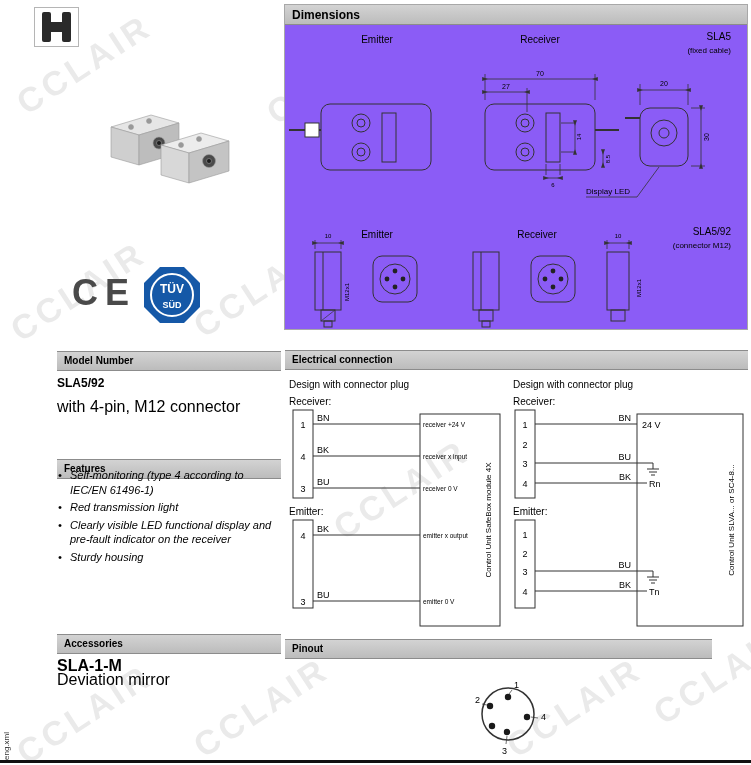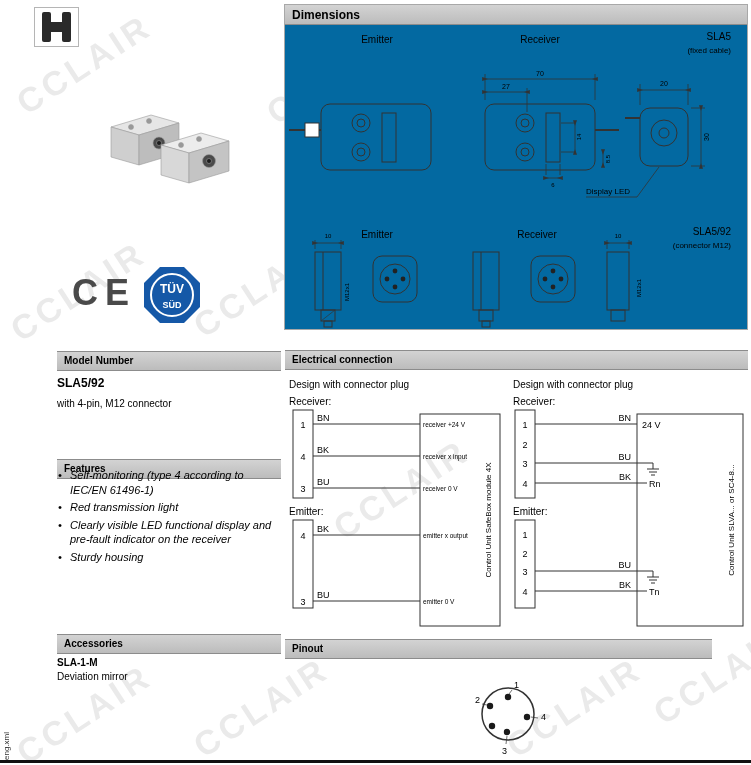--- a/index.html
+++ b/index.html
@@ -5,31 +5,31 @@
   html,body { margin:0; padding:0; background:#fff; }
   .page { position:relative; width:751px; height:765px; background:#fff; overflow:hidden;
           font-family:"Liberation Sans", sans-serif; color:#000; }
 
   
   .bar { position:absolute; box-sizing:border-box; height:20px;
          background:linear-gradient(180deg,#d3d3d3,#bcbcbc);
          border-top:1px solid #8c8c8c; border-bottom:1px solid #8c8c8c;
          font-size:10px; font-weight:bold; padding:3px 7px; }
 
-  .txt { position:absolute; font-size:10px; }
+  .txt { position:absolute; font-size:16px; }
   .bold { font-weight:bold; }
 
   .features { position:absolute; font-size:11px; }
   .feat { position:relative; padding-left:13px; margin-bottom:3px; line-height:14.5px; }
   .feat::before { content:"•"; position:absolute; left:1px; }
 
   .ce { position:absolute; font-size:36px; font-weight:bold; letter-spacing:7px; color:#4a4a4a; }
 
   .dims-box { position:absolute; left:284px; top:4px; width:464px; height:326px;
-              border:1px solid #a8a8a8; box-sizing:border-box; background:#0369a1; }
+              border:1px solid #a8a8a8; box-sizing:border-box; background:#8b5cf6; }
   .bar-in { position:absolute; left:0; top:0; width:100%; height:20px; box-sizing:border-box;
             background:linear-gradient(180deg,#d3d3d3,#bcbcbc);
             border-bottom:1px solid #8c8c8c; font-size:12px; font-weight:bold; padding:3px 7px; }
   .dims-svg { position:absolute; left:0; top:21px; }
 
   .abs { position:absolute; }
 
   svg text { font-family:"Liberation Sans", sans-serif; stroke:none; fill:#000; }
   .st10 { font-size:10px; }
   .st9  { font-size:9px; }

